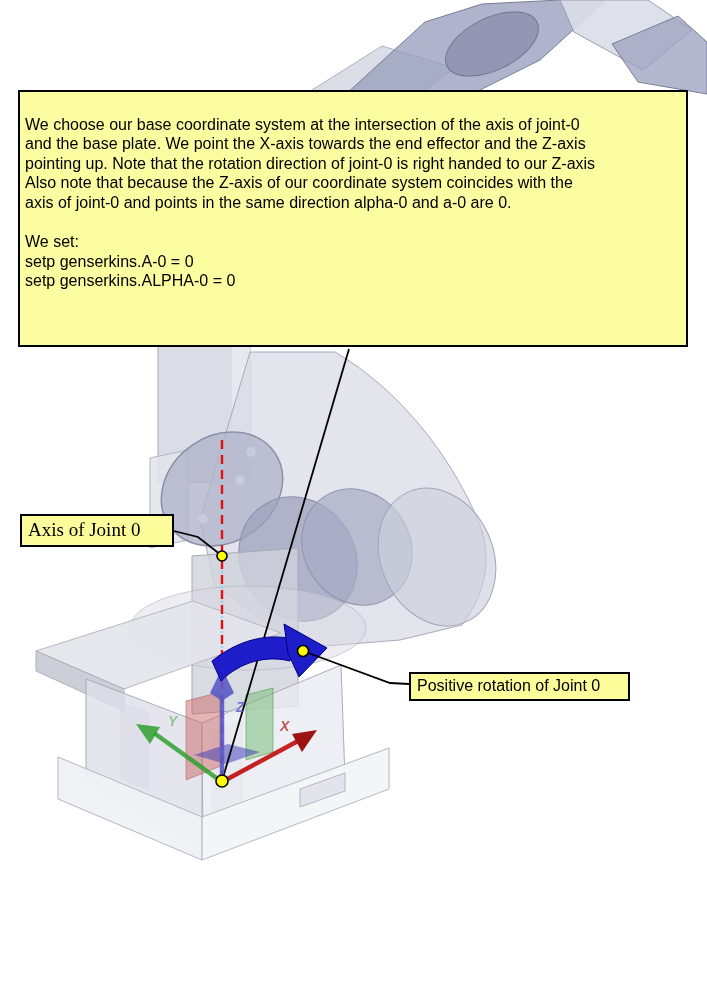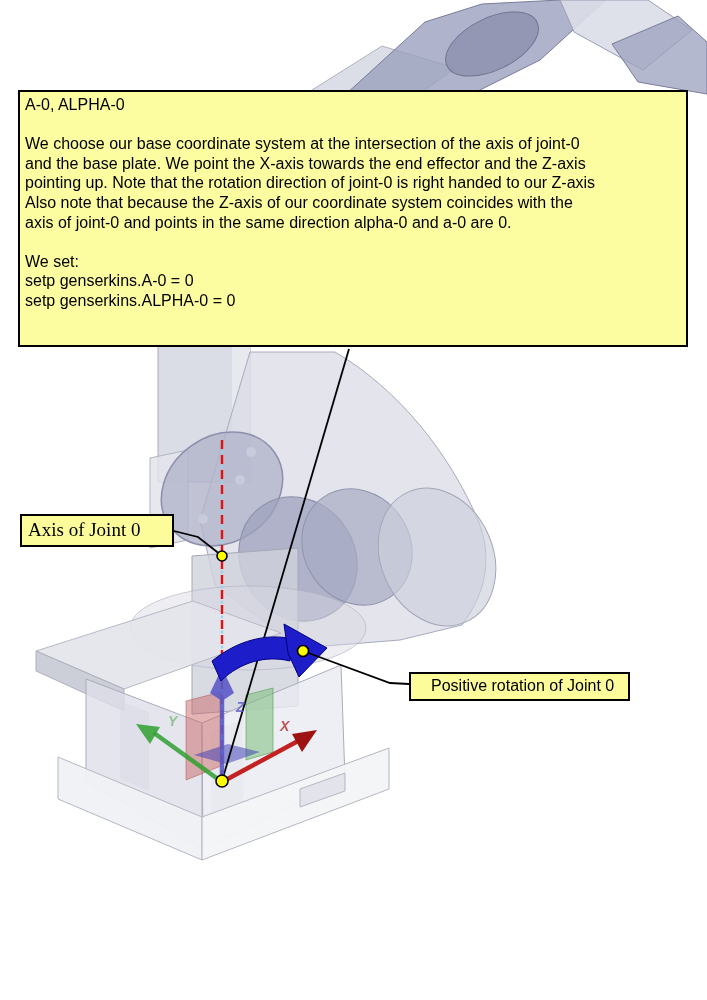--- a/index.html
+++ b/index.html
@@ -44,21 +44,21 @@
     left: 20px; top: 514px;
     width: 154px; height: 33px;
     font-size: 19px; line-height: 28px;
     padding-left: 6px;
     font-family: Liberation Serif, serif;
   }
   .callout-rotation {
     left: 409px; top: 672px;
     width: 221px; height: 29px;
     font-size: 16px; line-height: 24px;
-    padding-left: 20px;
+    padding-left: 6px;
   }
   .triad-label { font-weight: bold; font-style: italic; font-size: 14px; }
 </style>
 </head>
 <body>
 
 <div class="page">
 
   <svg class="scene-svg" viewBox="0 0 707 1000" xmlns="http://www.w3.org/2000/svg">
 
@@ -138,21 +138,20 @@
 
     <polyline points="303,651 390,683 409,684" fill="none" stroke="#000000" stroke-width="1.8"></polyline>
     <polyline points="174,531 198,537 221,555" fill="none" stroke="#000000" stroke-width="1.8"></polyline>
 
     <circle cx="222" cy="556" r="5" stroke="#000000" stroke-width="1.6" fill="#FFFF00"></circle>
     <circle cx="303" cy="651" r="5.5" stroke="#000000" stroke-width="1.6" fill="#FFFF00"></circle>
     <circle cx="222" cy="781" r="6" stroke="#000000" stroke-width="1.6" fill="#FFFF00"></circle>
   </svg>
 
   <div class="note-box">
-    <div class="note-title">A-0, ALPHA-0</div>
     <div class="note-body">
 We choose our base coordinate system at the intersection of the axis of joint-0
 and the base plate. We point the X-axis towards the end effector and the Z-axis
 pointing up. Note that the rotation direction of joint-0 is right handed to our Z-axis
 Also note that because the Z-axis of our coordinate system coincides with the
 axis of joint-0 and points in the same direction alpha-0 and a-0 are 0.
 
 We set:
 setp genserkins.A-0 = 0
 setp genserkins.ALPHA-0 = 0</div>

